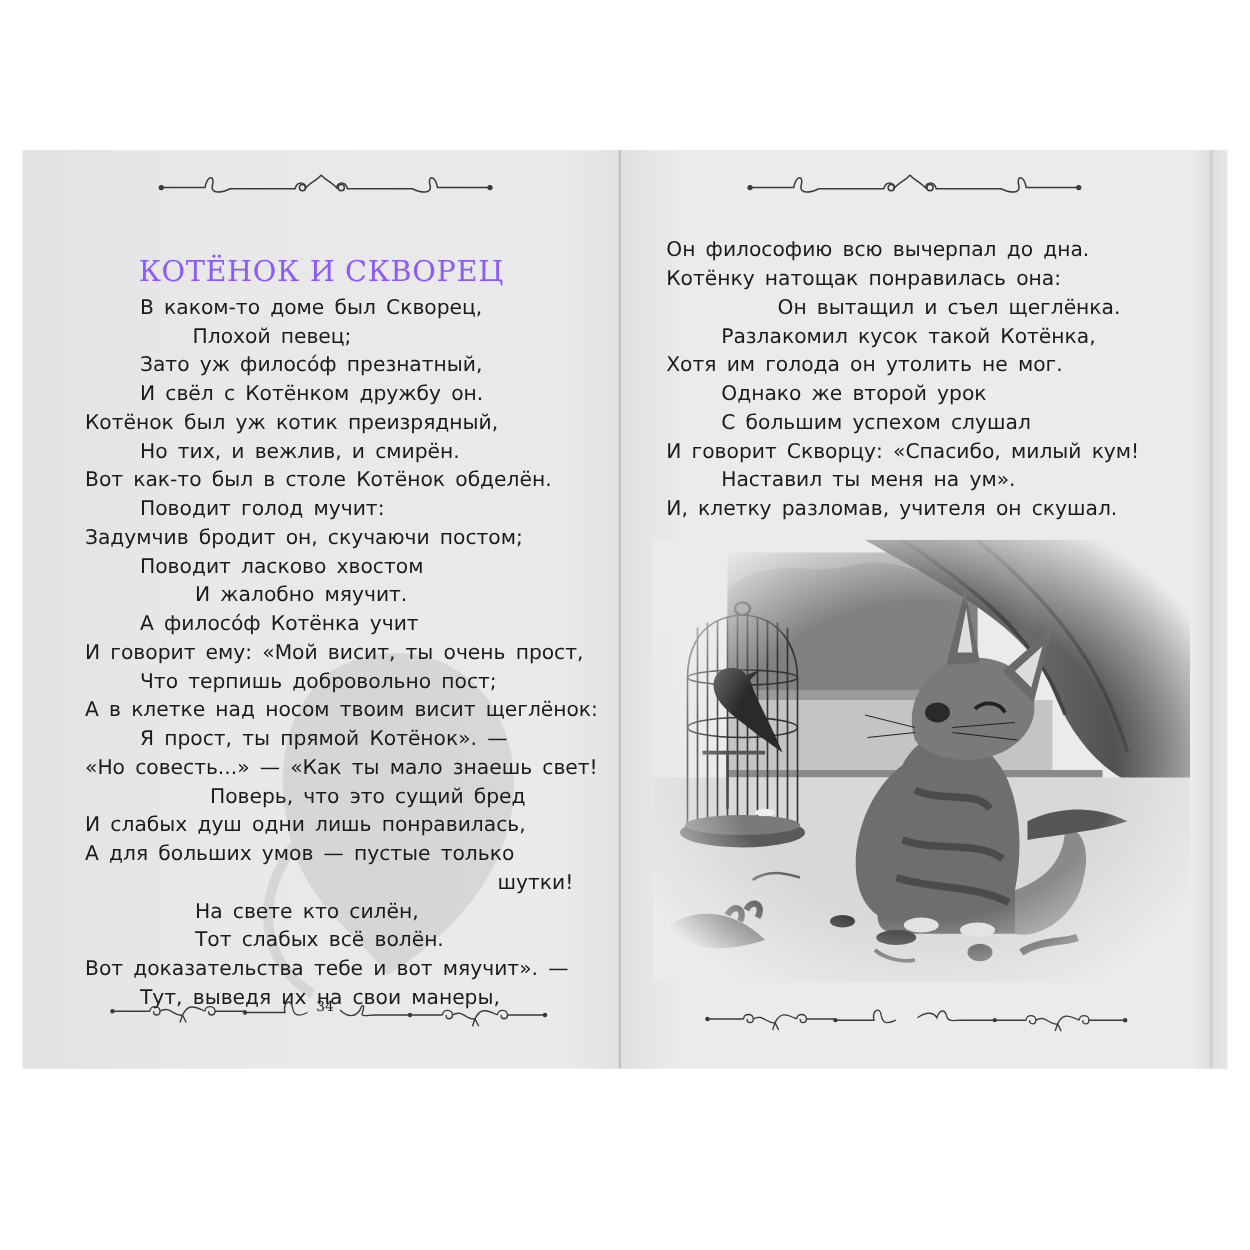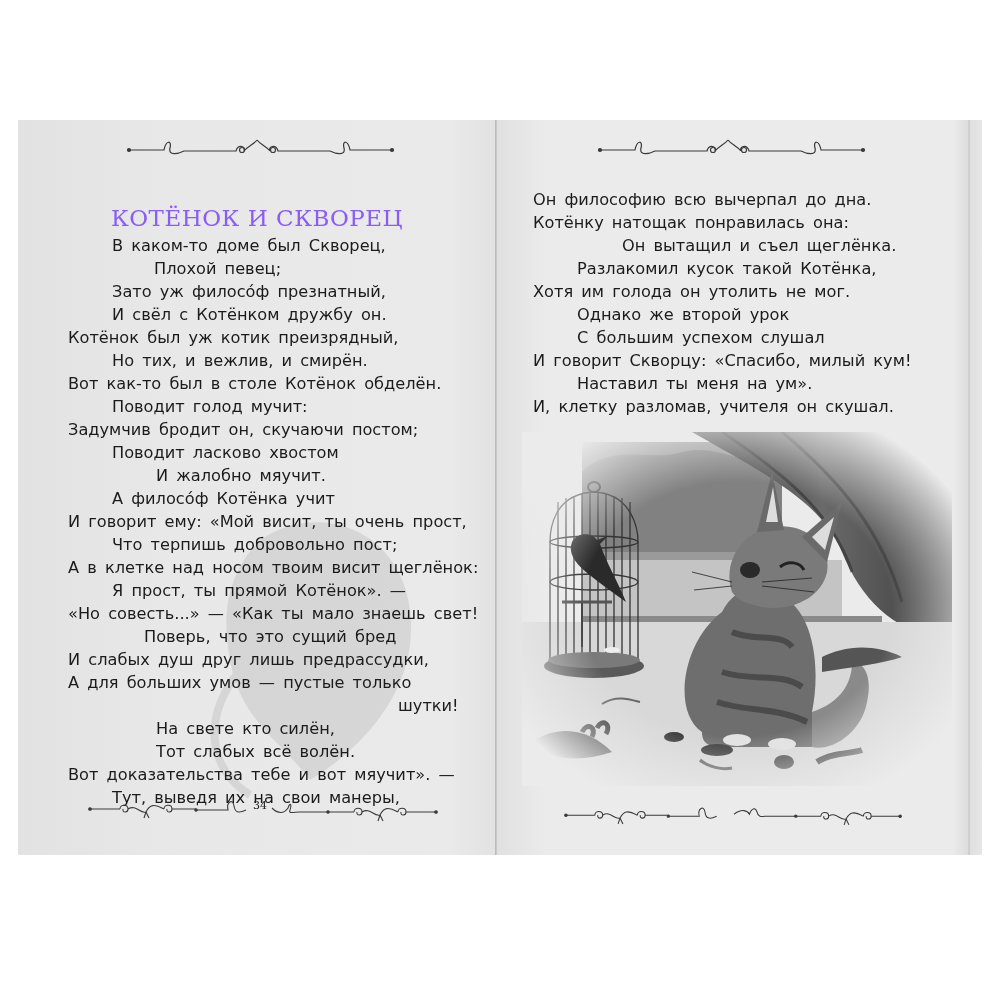--- a/index.html
+++ b/index.html
@@ -81,22 +81,22 @@
 <div class="line" style="left:112px;top:397px">Поводит голод мучит:</div>
 <div class="line" style="left:68px;top:420px">Задумчив бродит он, скучаючи постом;</div>
 <div class="line" style="left:112px;top:443px">Поводит ласково хвостом</div>
 <div class="line" style="left:156px;top:466px">И жалобно мяучит.</div>
 <div class="line" style="left:112px;top:489px">А филосо́ф Котёнка учит</div>
 <div class="line" style="left:68px;top:512px">И говорит ему: «Мой висит, ты очень прост,</div>
 <div class="line" style="left:112px;top:535px">Что терпишь добровольно пост;</div>
 <div class="line" style="left:68px;top:558px">А в клетке над носом твоим висит щеглёнок:</div>
 <div class="line" style="left:112px;top:581px">Я прост, ты прямой Котёнок». —</div>
 <div class="line" style="left:68px;top:604px">«Но совесть...» — «Как ты мало знаешь свет!</div>
-<div class="line" style="left:144px;top:627px">Поверь, что это сущий бред</div>
-<div class="line" style="left:68px;top:650px">И слабых душ друг лишь предрассудки,</div>
+<div class="line" style="left:168px;top:627px">Поверь, что это сущий бред</div>
+<div class="line" style="left:68px;top:650px">И слабых душ одни лишь понравилась,</div>
 <div class="line" style="left:68px;top:673px">А для больших умов — пустые только</div>
 <div class="line" style="left:398px;top:696px">шутки!</div>
 <div class="line" style="left:156px;top:719px">На свете кто силён,</div>
 <div class="line" style="left:156px;top:742px">Тот слабых всё волён.</div>
 <div class="line" style="left:68px;top:765px">Вот доказательства тебе и вот мяучит». —</div>
 <div class="line" style="left:112px;top:788px">Тут, выведя их на свои манеры,</div>
 
 <div class="ornament" style="left:88px;top:800px">
   <svg width="352" height="30" viewBox="0 0 352 30" fill="none" stroke="#3a3a3a" stroke-width="1.1">
     <circle cx="2" cy="9" r="1.3" fill="#3a3a3a"></circle>

